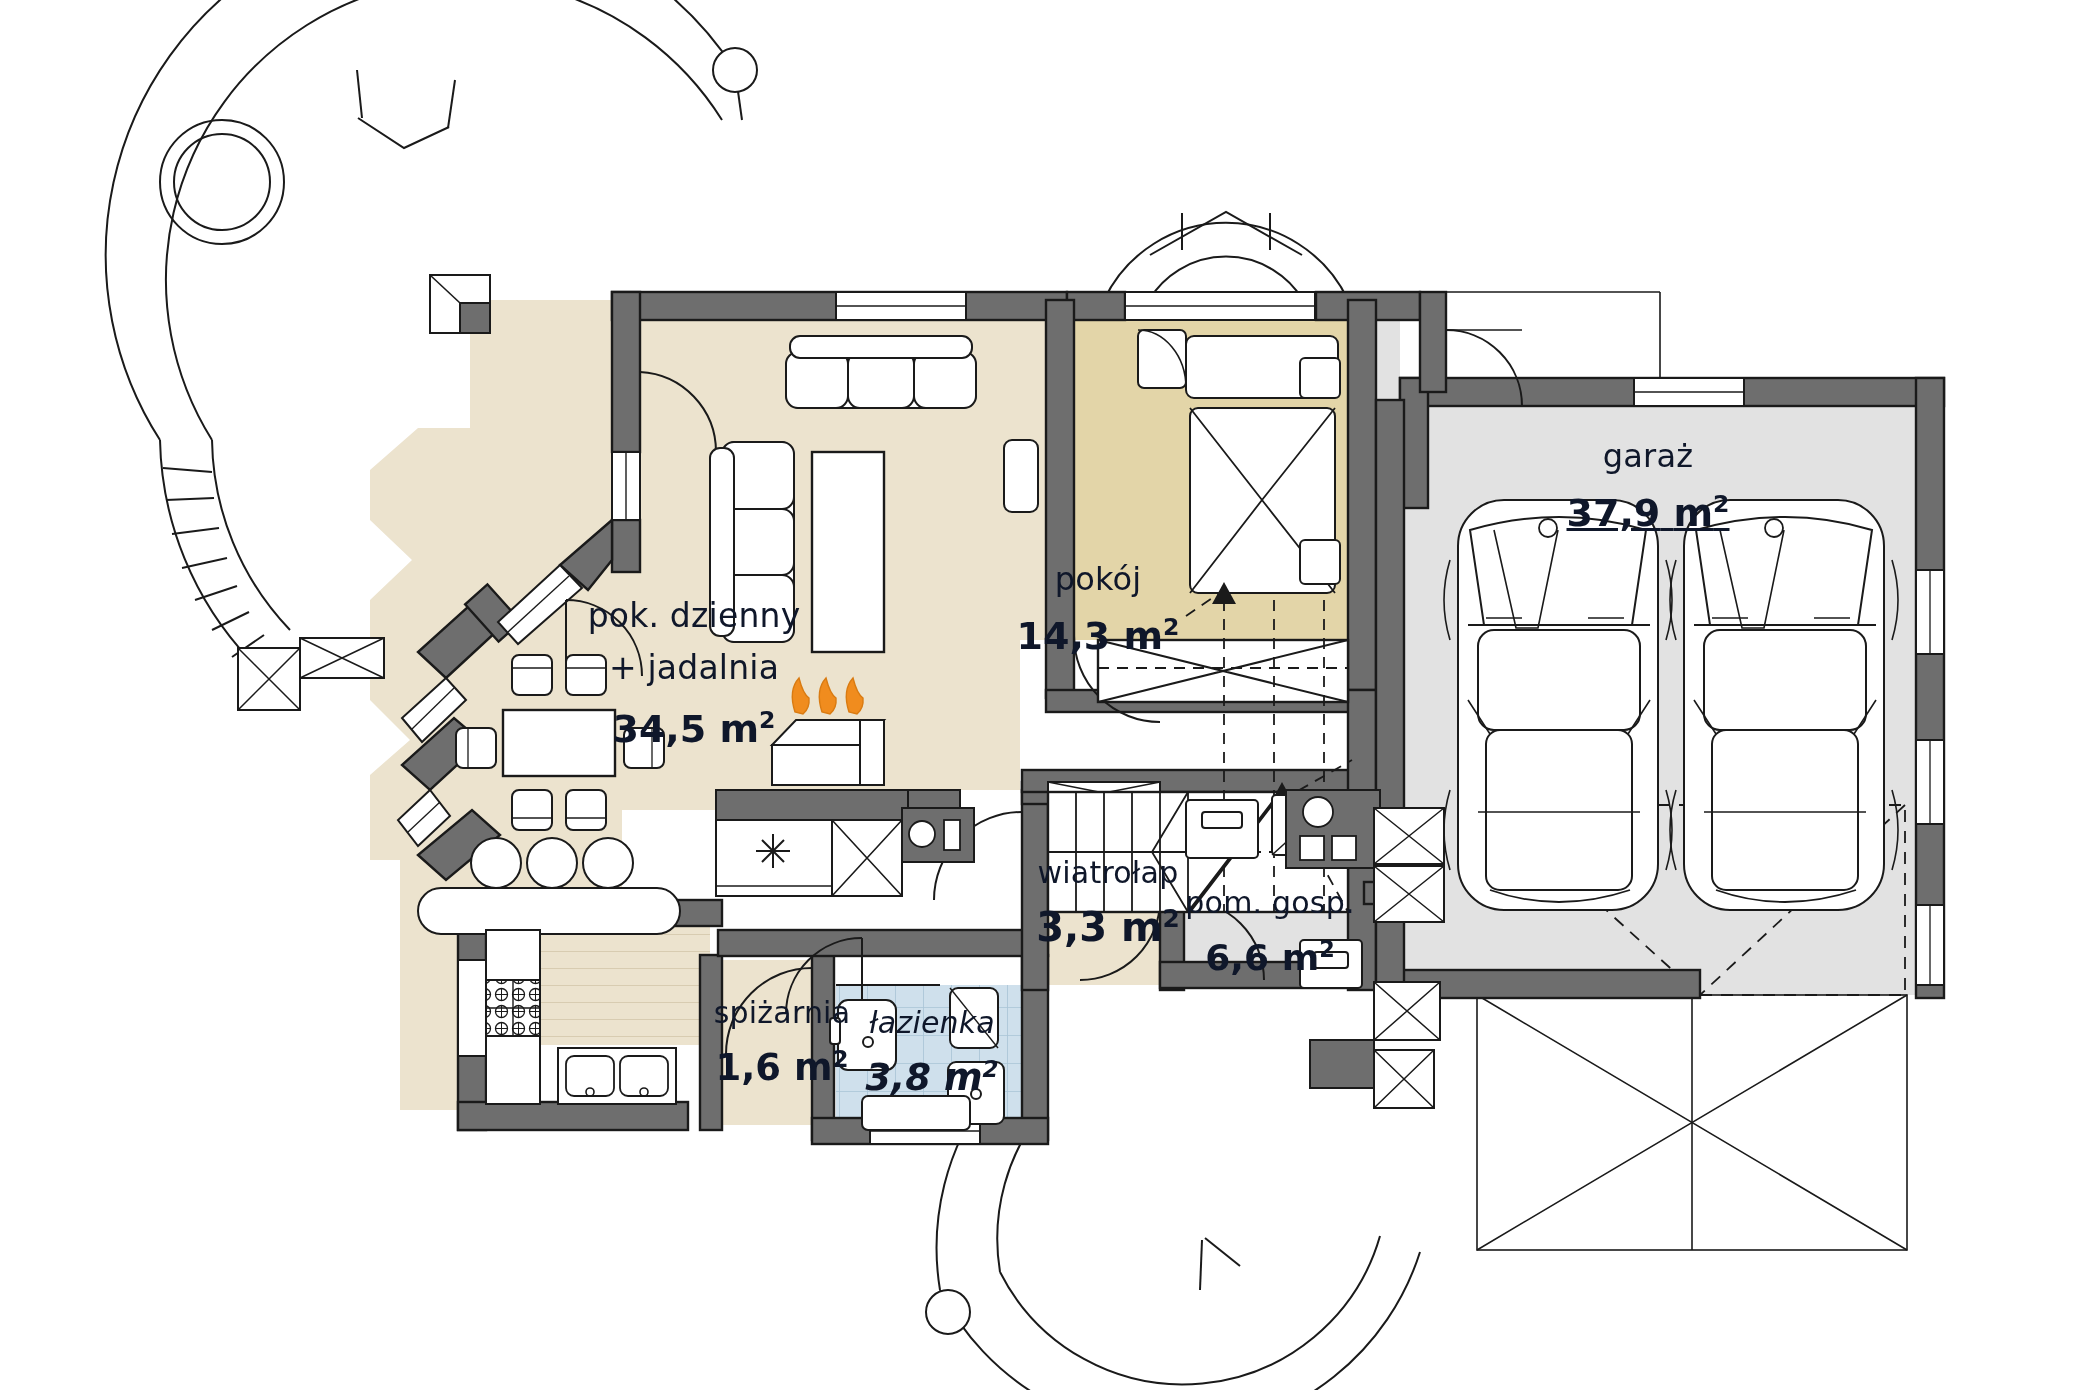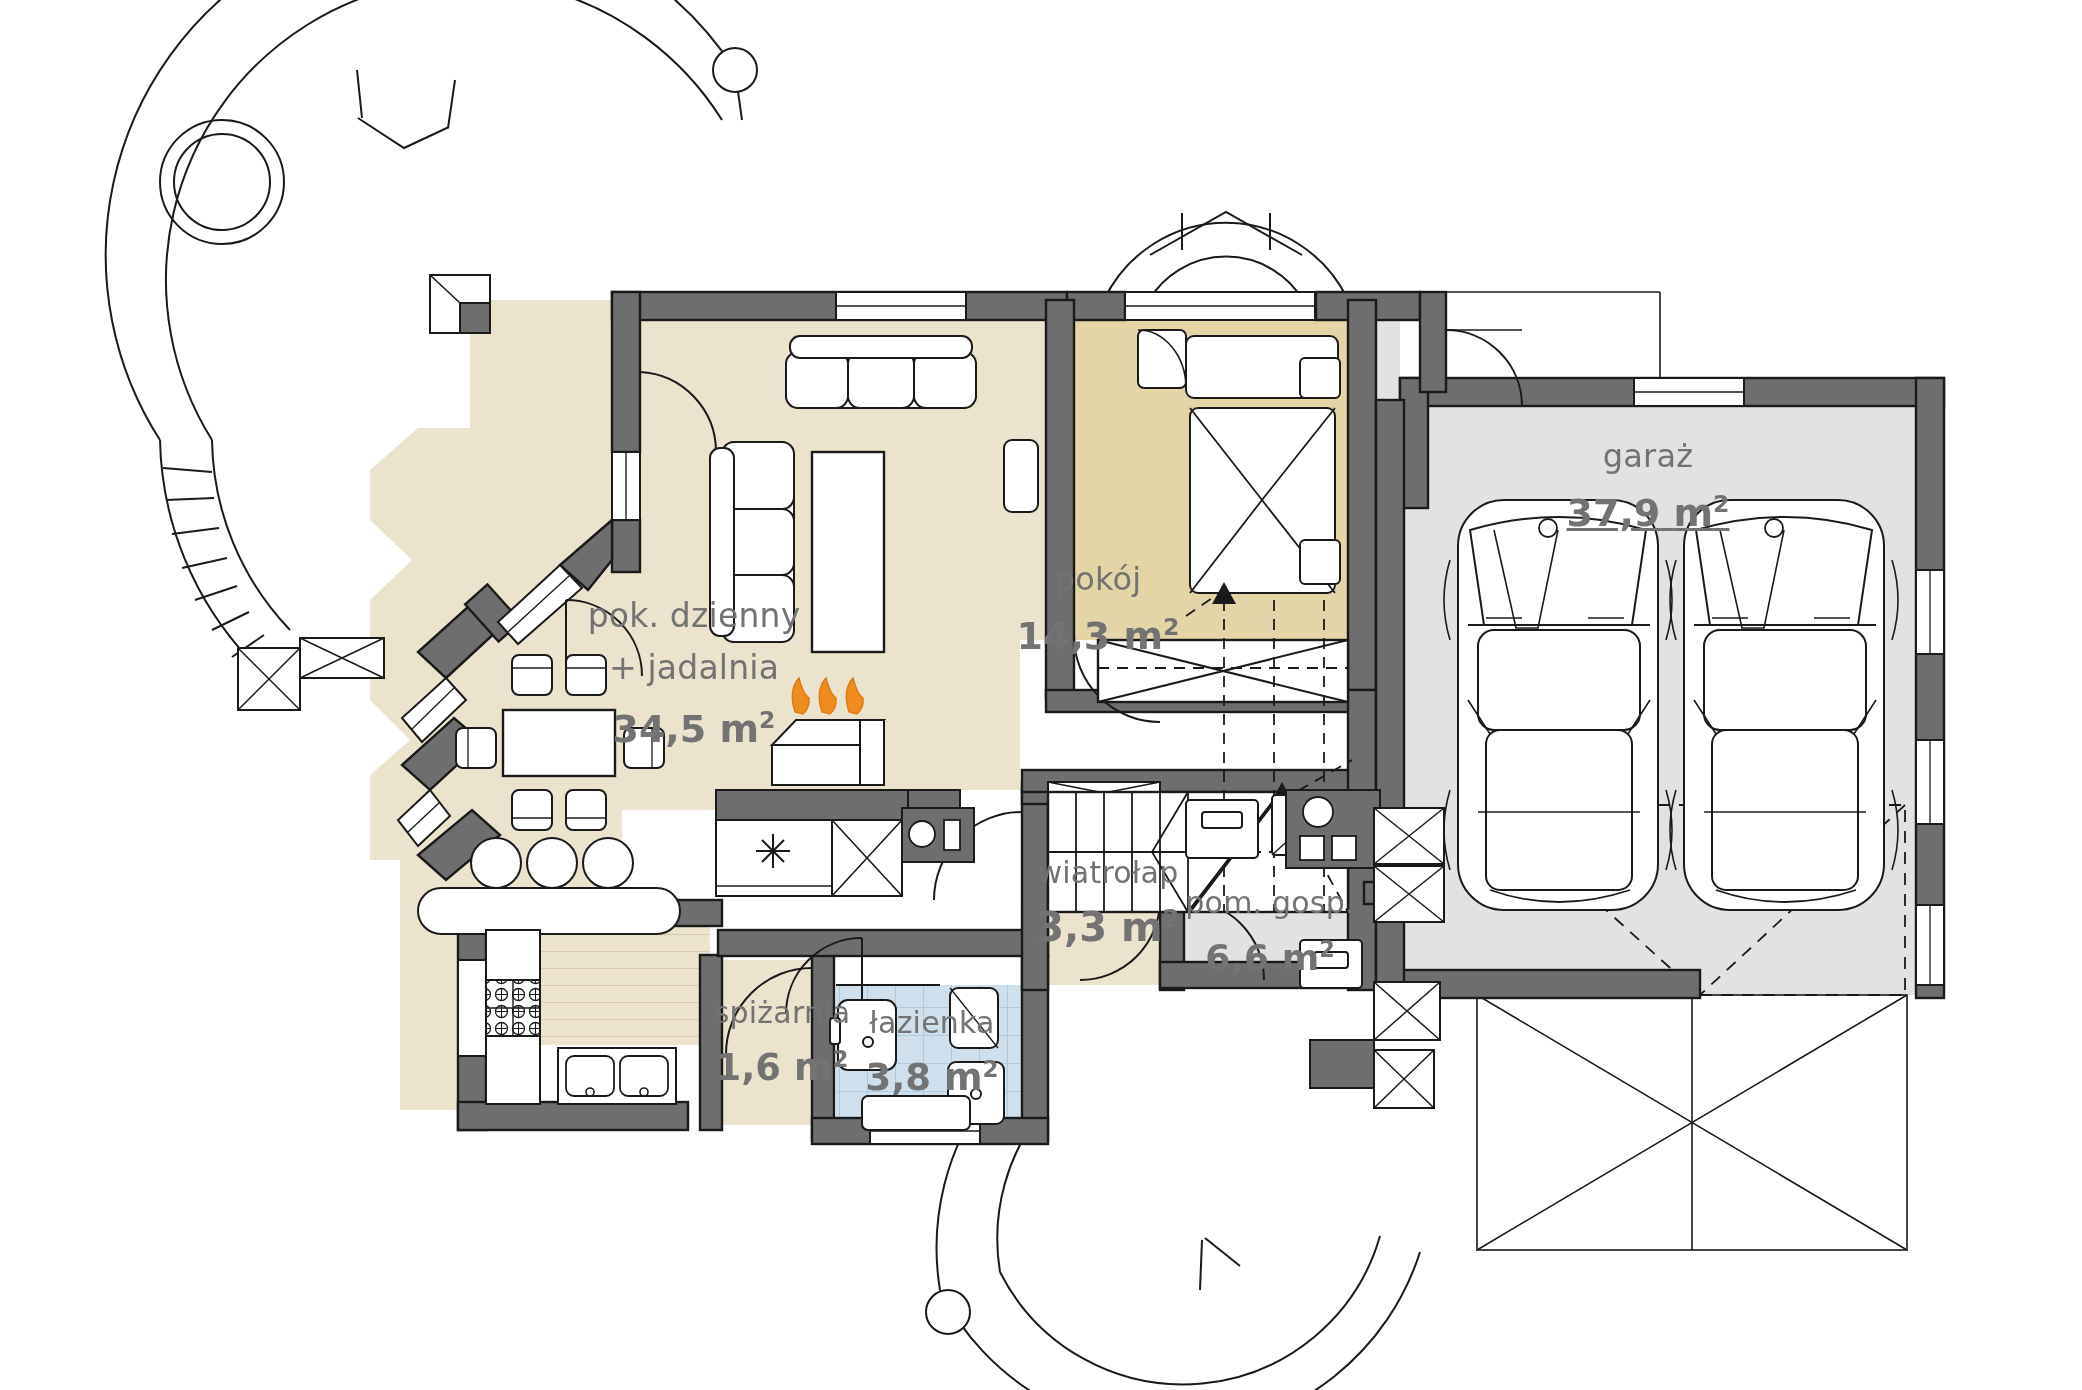--- a/index.html
+++ b/index.html
@@ -5,21 +5,21 @@
 <style>
   html,body{margin:0;padding:0;background:#ffffff;}
   body{font-family:"DejaVu Sans","Liberation Sans",sans-serif;}
   #plan{
     position:relative;
     width:2082px;height:1390px;
     background:#ffffff;
     overflow:hidden;
   }
   #plan svg{position:absolute;left:0;top:0;}
-  .lbl{position:absolute;white-space:nowrap;color:#737373;}
+  .lbl{position:absolute;white-space:nowrap;color:#0f172a;}
   .lbl .nm{display:block;text-align:center;font-weight:400;letter-spacing:0.2px;}
   .lbl .ar{display:block;text-align:center;font-weight:bold;}
   .lbl .ar sup{font-size:0.62em;vertical-align:super;font-weight:bold;}
 </style>
 </head>
 <body>
 
 <div id="plan">
 
 <svg width="2082" height="1390" viewBox="0 0 2082 1390">
@@ -494,18 +494,18 @@
   <span class="nm">pom. gosp.</span>
   <span class="ar" style="font-size:36px;"><span>6,6</span> <span>m</span><sup>2</sup></span>
 </div>
 
 
 <div class="lbl" style="left:782px;top:990px;transform:translateX(-50%);font-size:30px;line-height:46px;">
   <span class="nm">spiżarnia</span>
   <span class="ar" style="font-size:37px;"><span>1,6</span> <span>m</span><sup>2</sup></span>
 </div>
 
-<div class="lbl" style="left:932px;top:1000px;transform:translateX(-50%);font-size:30px;line-height:46px;">
+<div class="lbl" style="left:932px;top:1000px;transform:translateX(-50%);font-size:30px;line-height:46px;font-style:italic;">
   <span class="nm">łazienka</span>
   <span class="ar" style="font-size:37px;"><span>3,8</span> <span>m</span><sup>2</sup></span>
 </div>
 
 </div>
 
 </body></html>

